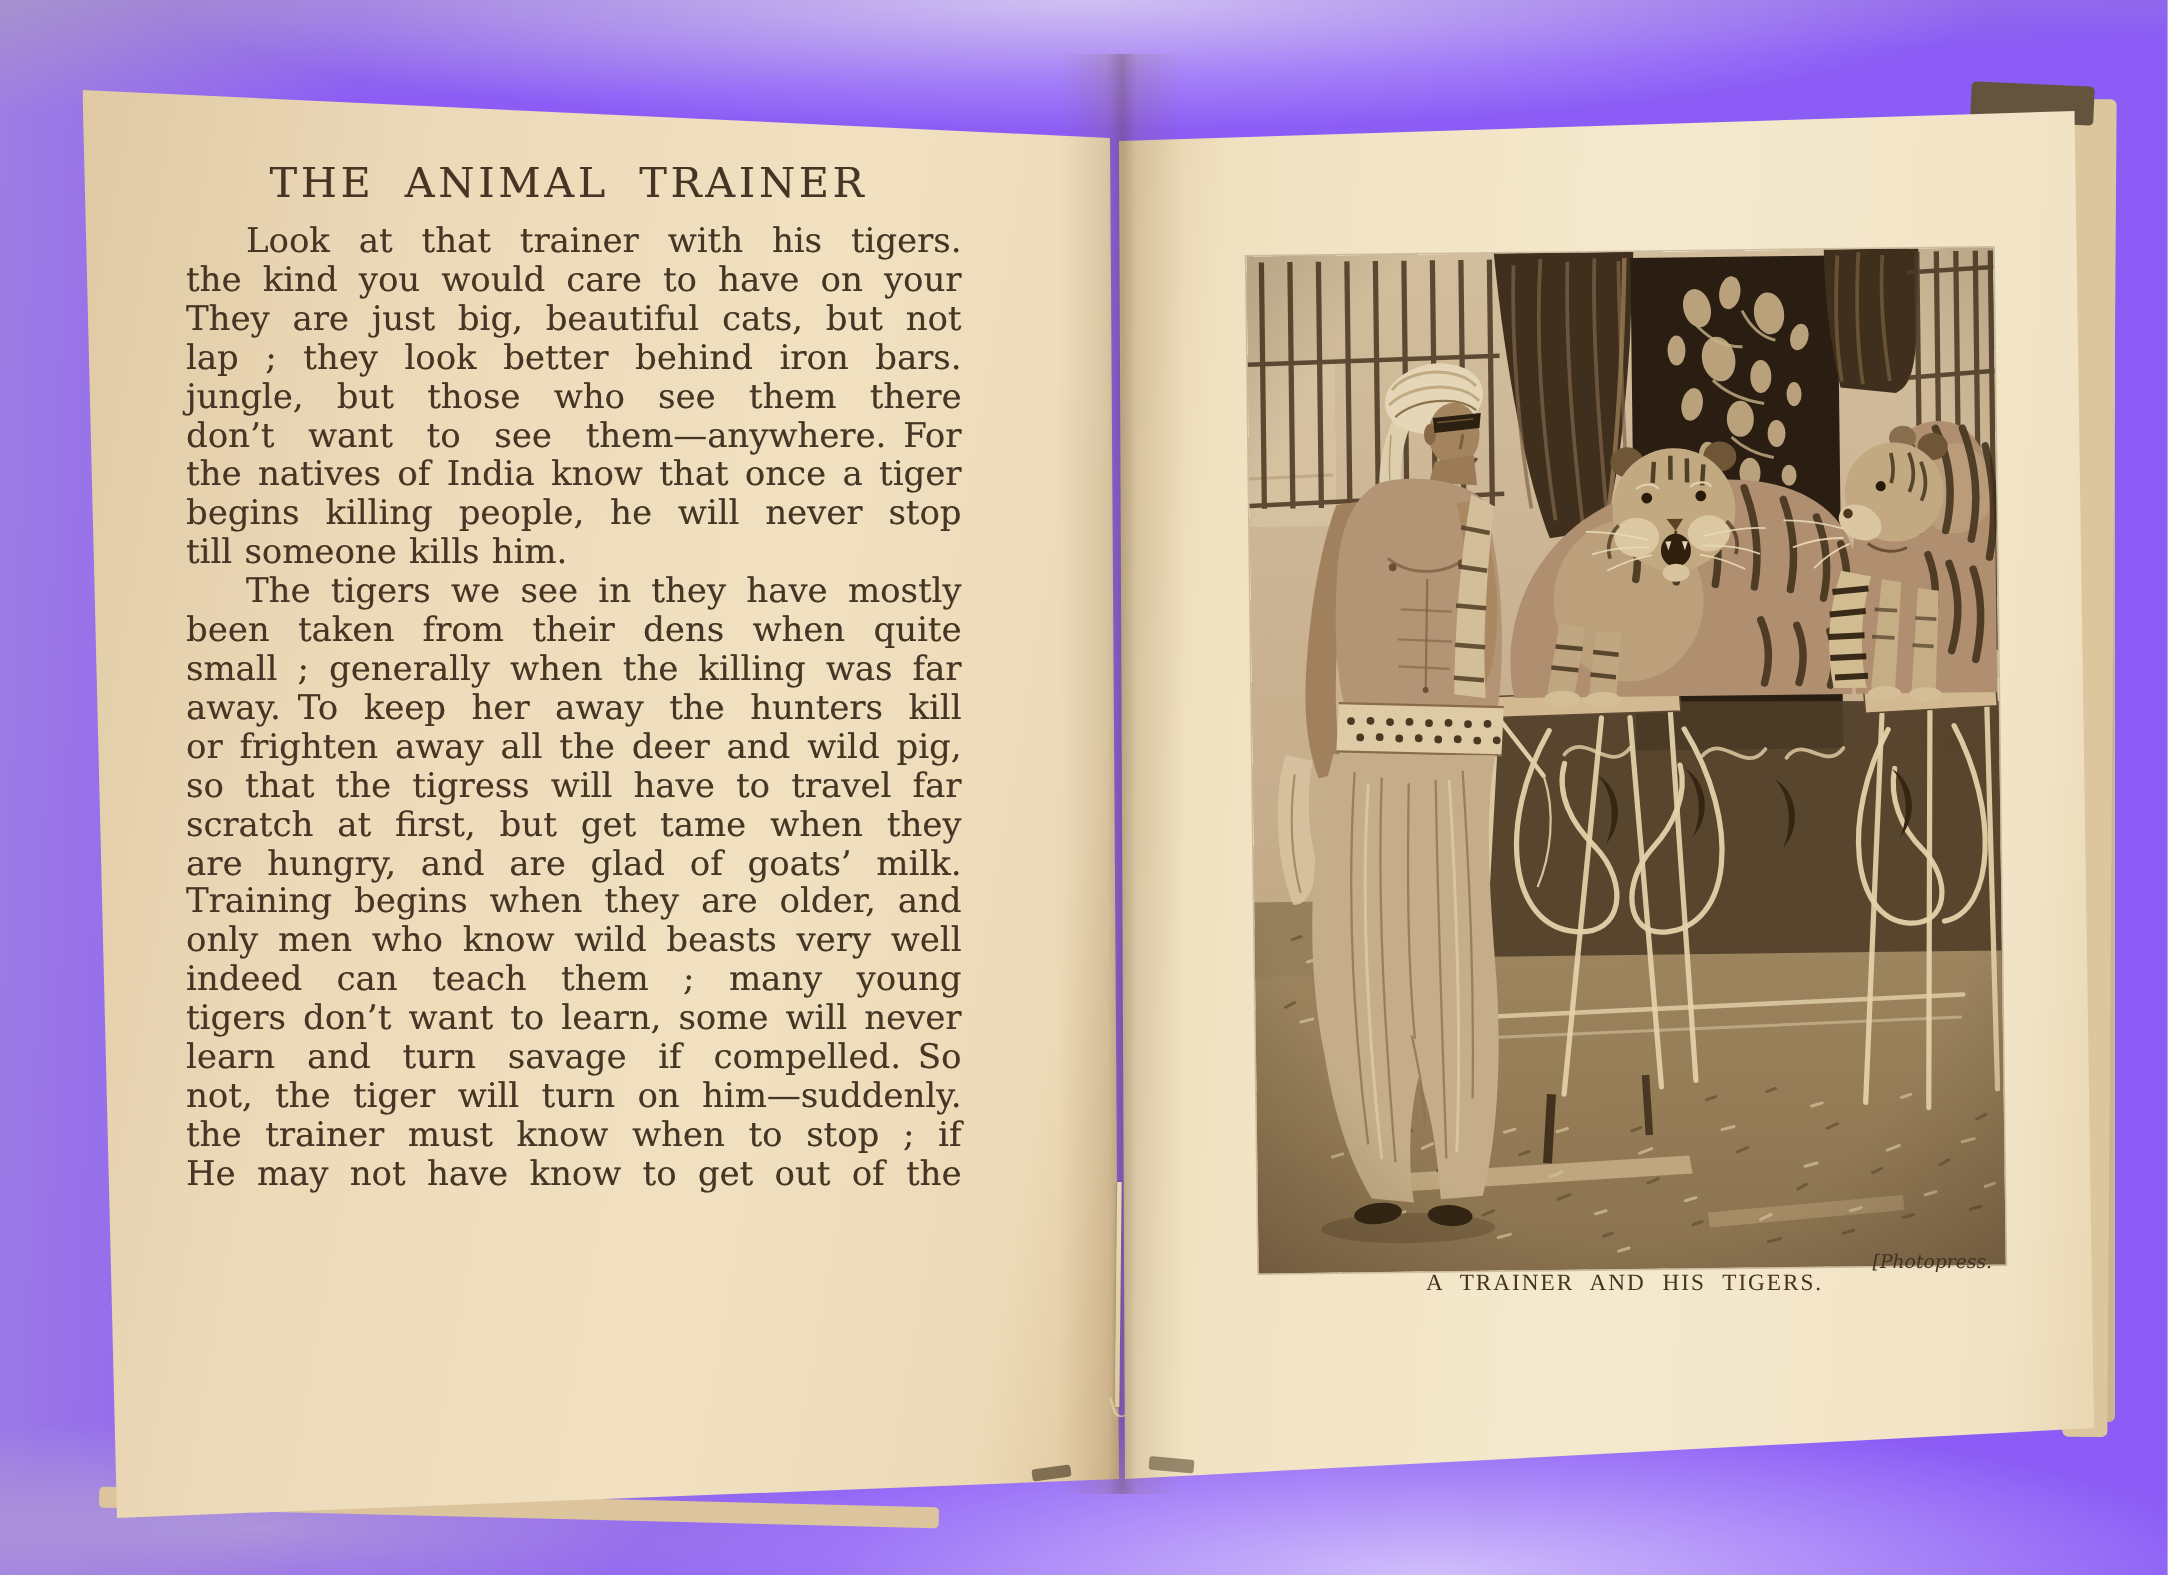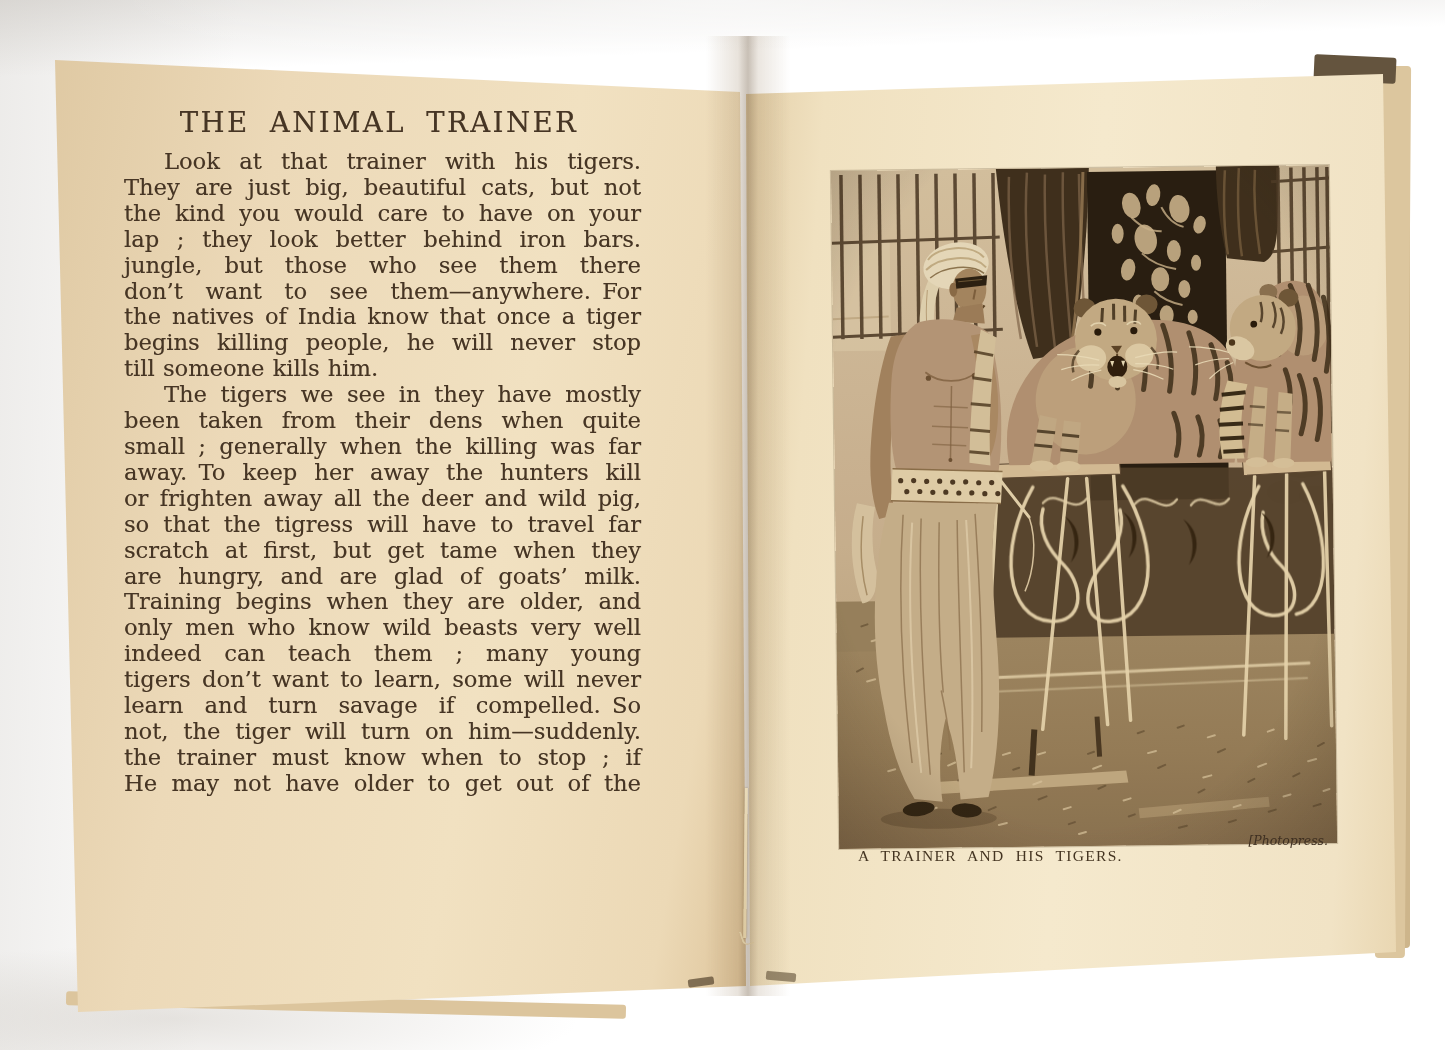--- a/index.html
+++ b/index.html
@@ -1,17 +1,17 @@
 <!DOCTYPE html>
 <html><head>
 <meta charset="utf-8">
 <style>
   html,body{margin:0;padding:0;background:#dddbd8;}
   .scene{position:relative;width:1445px;height:1050px;overflow:hidden;
-    background:#ffffff;font-family:"DejaVu Serif",serif;}
+    background:#8b5cf6;font-family:"DejaVu Serif",serif;}
   .fabric{position:absolute;inset:0;pointer-events:none;
     background:
       radial-gradient(60% 12% at 50% 0%, rgba(255,255,255,.55), rgba(255,255,255,0) 70%),
       linear-gradient(178deg, rgba(185,180,173,.38) 0%, rgba(185,180,173,0) 7%),
       radial-gradient(50% 14% at 66% 100%, rgba(255,255,255,.6), rgba(255,255,255,0) 75%),
       radial-gradient(40% 10% at 12% 97%, rgba(205,200,193,.5), rgba(205,200,193,0) 70%),
       linear-gradient(92deg, rgba(198,194,188,.32) 0%, rgba(198,194,188,0) 16%);}
   .page{position:absolute;z-index:2;}
   .page-left{left:48px;top:52px;width:702px;height:964px;
     background:linear-gradient(100deg,#dfc9a3 0%,#ecd9b8 28%,#f1e1c1 62%,#ecd9b6 88%,#dcc298 100%);
@@ -47,43 +47,43 @@
   .text-block{position:absolute;left:76px;top:97px;width:517px;
     font-size:22.6px;line-height:25.9px;color:#463524;word-spacing:1px;
     text-shadow:.2px .2px 0 rgba(70,53,36,.45);}
   .tline{text-align:justify;text-align-last:justify;}
   .tline.indent{text-indent:40px;}
   .tline.endline{text-align-last:left;}
 
   .photo{position:absolute;left:97px;top:110px;width:498px;height:678px;
     transform:rotate(-.7deg);box-shadow:0 0 0 1px rgba(90,70,45,.25);}
   .photo svg{display:block;width:100%;height:100%;}
-  .photo-caption{position:absolute;left:120px;top:789px;width:450px;text-align:left;
+  .photo-caption{position:absolute;left:120px;top:789px;width:450px;text-align:center;
     font-family:"Liberation Serif",serif;font-size:15.5px;letter-spacing:1.3px;word-spacing:6px;
     color:#443421;white-space:nowrap;}
   .photo-credit{position:absolute;left:400px;top:775px;width:190px;text-align:right;
     font-family:"DejaVu Serif",serif;font-style:italic;font-size:12.5px;color:#3f3022;}
 </style>
 </head>
 <body>
 
 <div class="scene">
   <div class="fabric"></div>
 
   <div class="page-edge-2"></div>
   <div class="page-edge-1"></div>
   <div class="page-edge-left"></div>
   <div class="board-sliver"></div>
 
   <div class="page page-left">
     <div class="chapter-title">THE ANIMAL TRAINER</div>
     <div class="text-block" id="text-block">
         <div class="tline indent">Look at that trainer with his tigers.</div>
+        <div class="tline">the kind you would care to have on your</div>
         <div class="tline">They are just big, beautiful cats, but not</div>
-        <div class="tline">the kind you would care to have on your</div>
         <div class="tline">lap ; they look better behind iron bars.</div>
         <div class="tline">jungle, but those who see them there</div>
         <div class="tline">don’t want to see them—anywhere. For</div>
         <div class="tline">the natives of India know that once a tiger</div>
         <div class="tline">begins killing people, he will never stop</div>
         <div class="tline endline">till someone kills him.</div>
         <div class="tline indent">The tigers we see in they have mostly</div>
         <div class="tline">been taken from their dens when quite</div>
         <div class="tline">small ; generally when the killing was far</div>
         <div class="tline">away. To keep her away the hunters kill</div>
@@ -91,21 +91,21 @@
         <div class="tline">so that the tigress will have to travel far</div>
         <div class="tline">scratch at first, but get tame when they</div>
         <div class="tline">are hungry, and are glad of goats’ milk.</div>
         <div class="tline">Training begins when they are older, and</div>
         <div class="tline">only men who know wild beasts very well</div>
         <div class="tline">indeed can teach them ; many young</div>
         <div class="tline">tigers don’t want to learn, some will never</div>
         <div class="tline">learn and turn savage if compelled. So</div>
         <div class="tline">not, the tiger will turn on him—suddenly.</div>
         <div class="tline">the trainer must know when to stop ; if</div>
-        <div class="tline">He may not have older to get out of the</div>
+        <div class="tline">He may not have know to get out of the</div>
       </div>
   </div>
 
   <div class="page page-right">
     <div class="photo">
       <svg viewBox="0 0 498 677" preserveAspectRatio="none">
         <defs>
           <linearGradient id="bgG" x1="0" y1="0" x2="0" y2="1">
             <stop offset="0" stop-color="#d6c2a1"></stop>
               <stop offset=".55" stop-color="#cab190"></stop>

